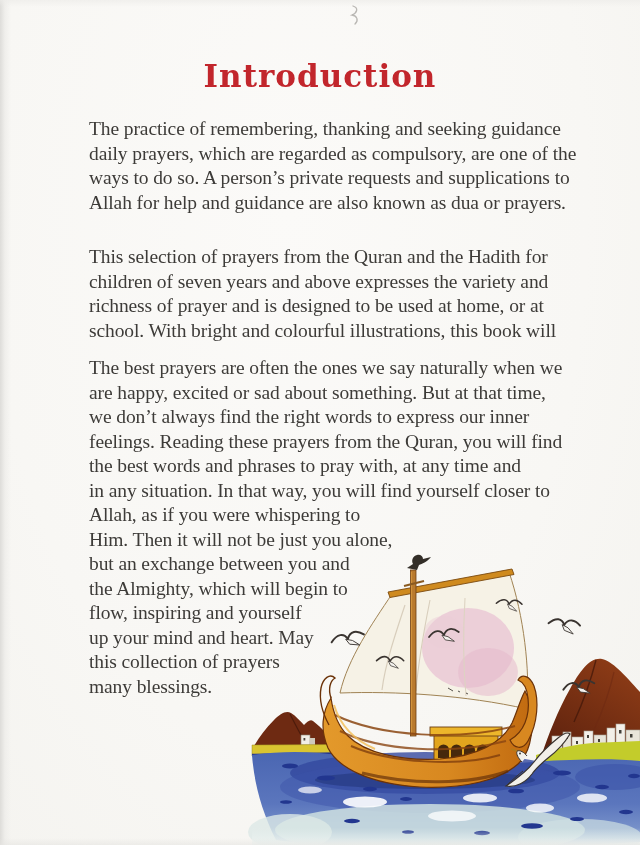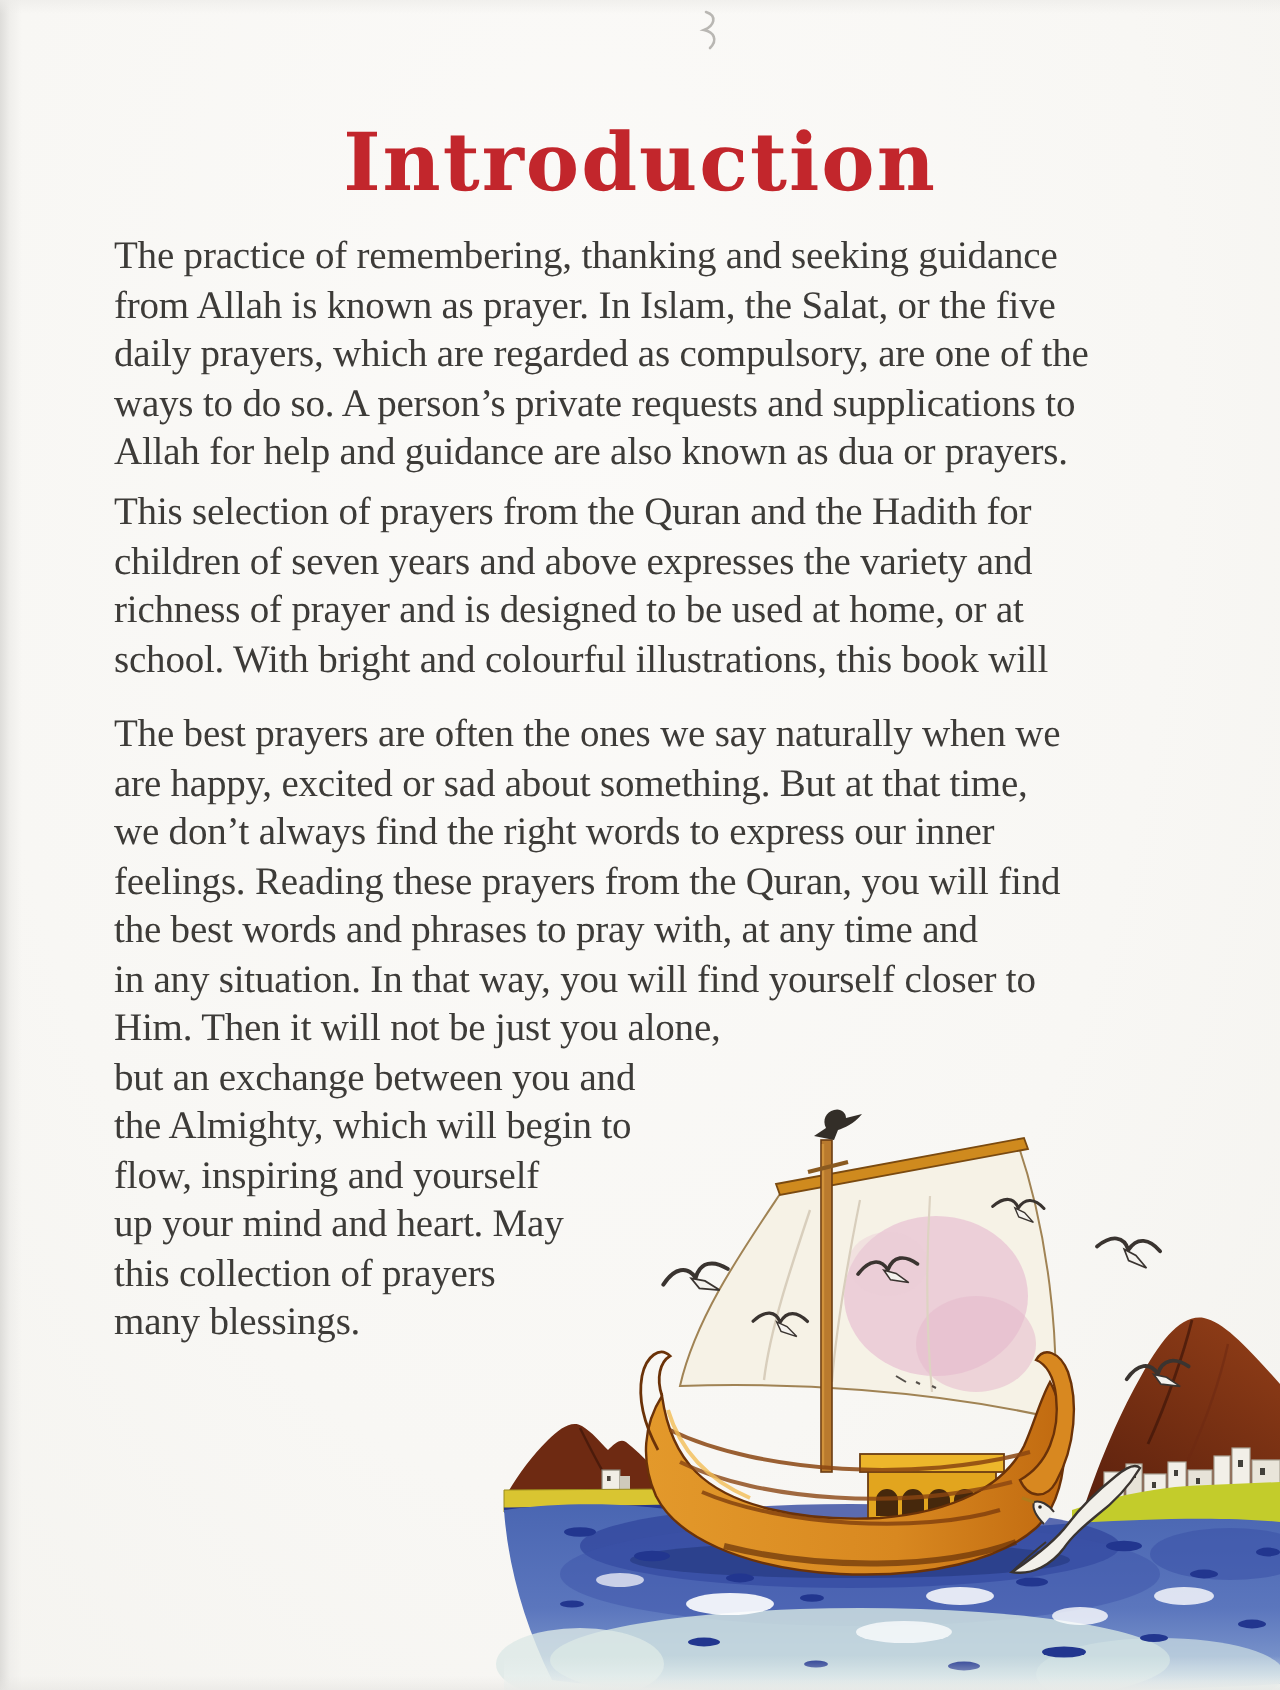--- a/index.html
+++ b/index.html
@@ -26,32 +26,32 @@
   .edge-bottom{
     position:absolute;left:0;bottom:0;right:0;height:7px;
     background:linear-gradient(0deg,#e6e5e2,rgba(248,247,244,0));
     opacity:.6;
   }
   .title{
     position:absolute;top:58px;left:0;width:640px;
     text-align:center;
     font-family:"DejaVu Serif","Liberation Serif",serif;
     font-weight:700;
-    font-size:40px;
+    font-size:31px;
     letter-spacing:1px;
     color:#c2262c;
   }
   .para{
     position:absolute;left:57px;
     color:#3d3b38;
     font-size:19.5px;
     letter-spacing:-0.1px;
   }
   .para .line{
-    height:24.5px;line-height:24.5px;white-space:pre;
+    height:24.5px;line-height:24.5px;white-space:pre;margin-left:32px;
   }
   .p1{top:117px;}
   .p2{top:245px;}
   .p3{top:356px;}
   .illustration{position:absolute;left:230px;top:540px;width:410px;height:305px;}
   .squiggle{position:absolute;left:348px;top:4px;width:18px;height:22px;}
 </style>
 </head>
 <body>
 
@@ -60,38 +60,38 @@
   <div class="edge-top"></div>
 
   <svg class="squiggle" viewBox="0 0 18 22">
     <path d="M5,2 C11,4 9,9 4,11 C9,12 11,16 7,20" fill="none" stroke="#b9b7b3" stroke-width="1.3" stroke-linecap="round"></path>
   </svg>
 
   <div class="title">Introduction</div>
 
   <div class="para p1">
       <div class="line">The practice of remembering, thanking and seeking guidance</div>
-      <div class="line">from Allah is known as prayer. In Islam, the Salat, or the five</div>
       <div class="line">daily prayers, which are regarded as compulsory, are one of the</div>
       <div class="line">ways to do so. A person’s private requests and supplications to</div>
       <div class="line">Allah for help and guidance are also known as dua or prayers.</div>
     </div>
   <div class="para p2">
       <div class="line">This selection of prayers from the Quran and the Hadith for</div>
       <div class="line">children of seven years and above expresses the variety and</div>
       <div class="line">richness of prayer and is designed to be used at home, or at</div>
       <div class="line">school. With bright and colourful illustrations, this book will</div>
     </div>
   <div class="para p3">
       <div class="line">The best prayers are often the ones we say naturally when we</div>
       <div class="line">are happy, excited or sad about something. But at that time,</div>
       <div class="line">we don’t always find the right words to express our inner</div>
       <div class="line">feelings. Reading these prayers from the Quran, you will find</div>
       <div class="line">the best words and phrases to pray with, at any time and</div>
       <div class="line">in any situation. In that way, you will find yourself closer to</div>
+      <div class="line">Allah, as if you were whispering to</div>
       <div class="line">Him. Then it will not be just you alone,</div>
       <div class="line">but an exchange between you and</div>
       <div class="line">the Almighty, which will begin to</div>
       <div class="line">flow, inspiring and yourself</div>
       <div class="line">up your mind and heart. May</div>
       <div class="line">this collection of prayers</div>
       <div class="line">many blessings.</div>
     </div>
 
   <svg class="illustration" viewBox="0 0 410 305" role="img" aria-label="Watercolour painting of a wooden sailing boat with a large white sail on a blue sea, seagulls flying around, reddish-brown hills and a small white village along the shore">

